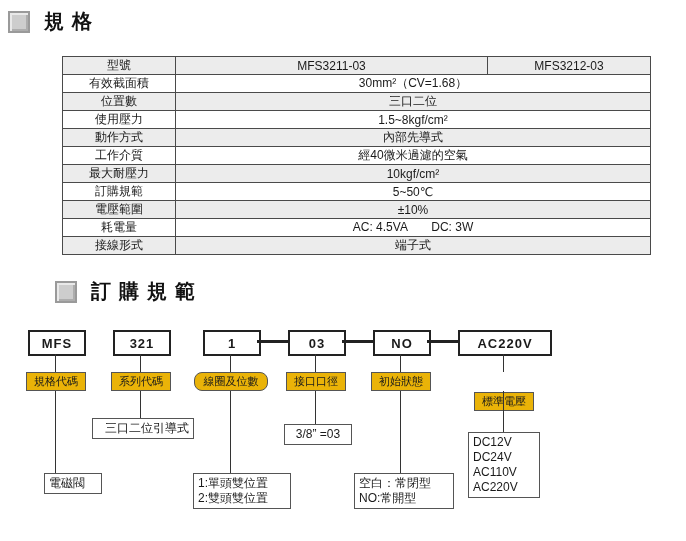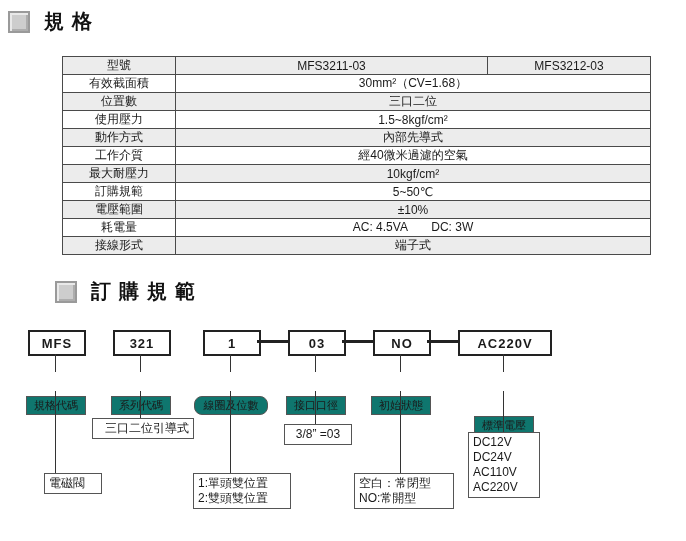--- a/index.html
+++ b/index.html
@@ -11,22 +11,22 @@
   .sec-title{font-size:20px;font-weight:bold;letter-spacing:8px;color:#111;}
   table.spec{position:absolute;left:62px;top:56px;width:588px;border-collapse:collapse;
              table-layout:fixed;font-size:12px;}
   table.spec td{border:1px solid #4a4a4a;text-align:center;vertical-align:middle;
                 height:16px;padding:0 3px;overflow:hidden;white-space:nowrap;}
   table.spec tr:nth-child(odd) td{background:#ececec;}
   table.spec tr:nth-child(even) td{background:#ffffff;}
   .codebox{position:absolute;height:22px;border:2px solid #222;background:#fff;
            display:flex;align-items:center;justify-content:center;
            font-size:13px;font-weight:bold;letter-spacing:1px;}
-  .lblbox{position:absolute;height:17px;border:1px solid #555;background:#0f766e;
-          display:flex;align-items:center;justify-content:center;font-size:11px;margin-top:24px;}
+  .lblbox{position:absolute;height:17px;border:1px solid #555;background:#eab308;
+          display:flex;align-items:center;justify-content:center;font-size:11px;}
   .notebox{position:absolute;border:1px solid #555;background:#fff;padding:2px 4px;
            font-size:12px;line-height:15px;white-space:pre-line;text-align:left;}
   .vline{position:absolute;width:1px;background:#333;}
   .dash{position:absolute;height:3px;background:#222;top:340px;}
 </style>
 </head>
 <body>
 
 <div class="page">
 

